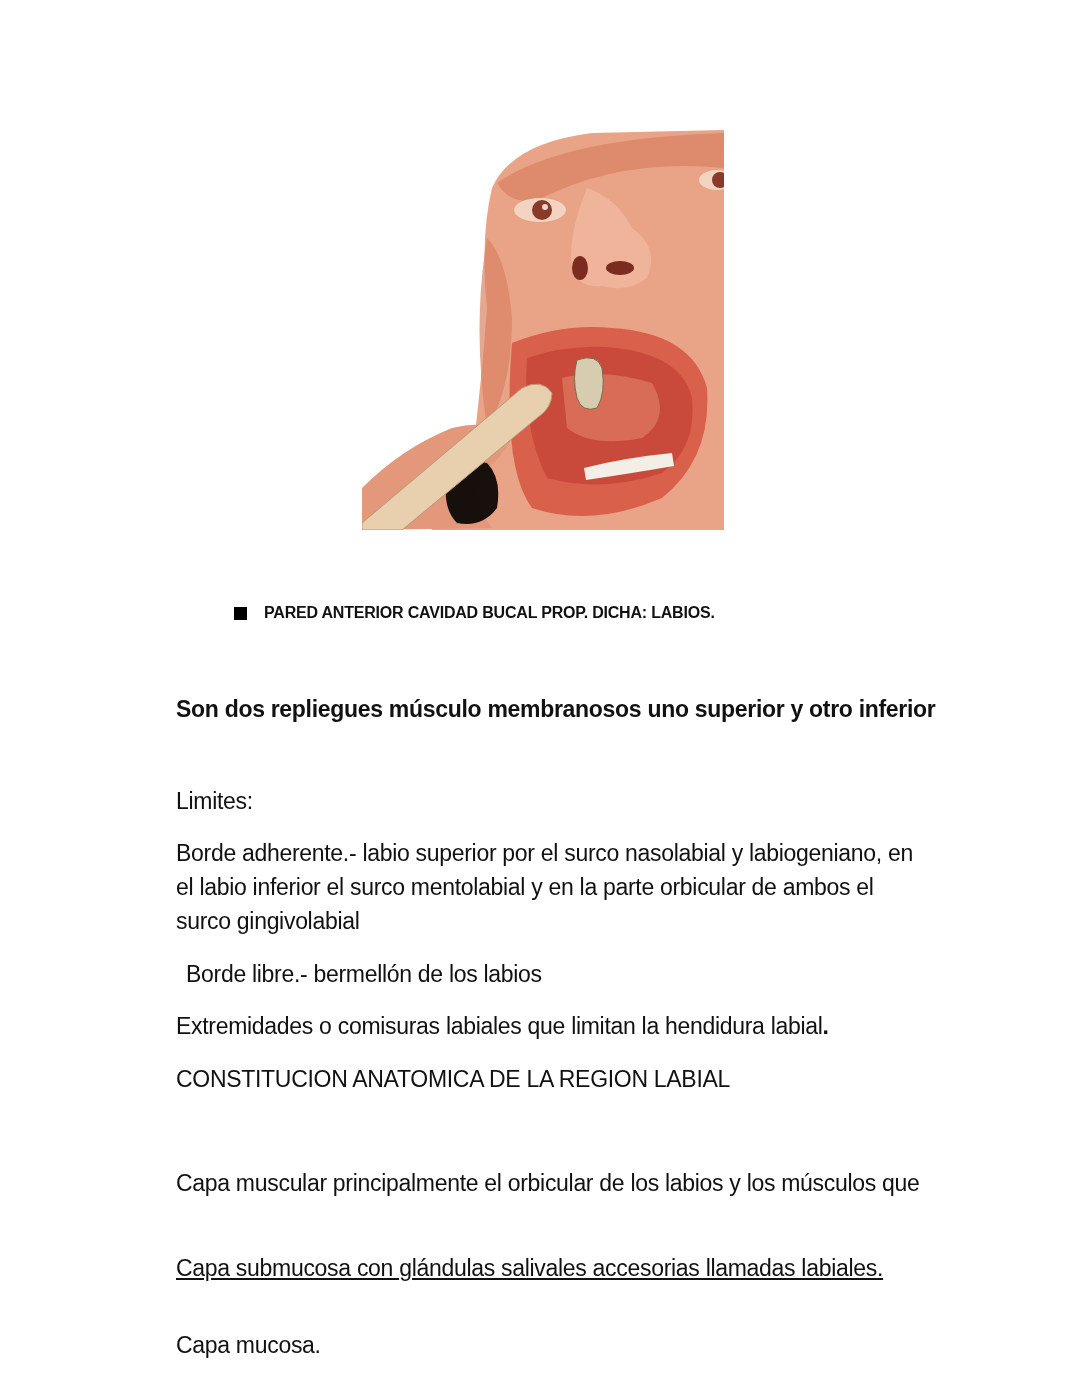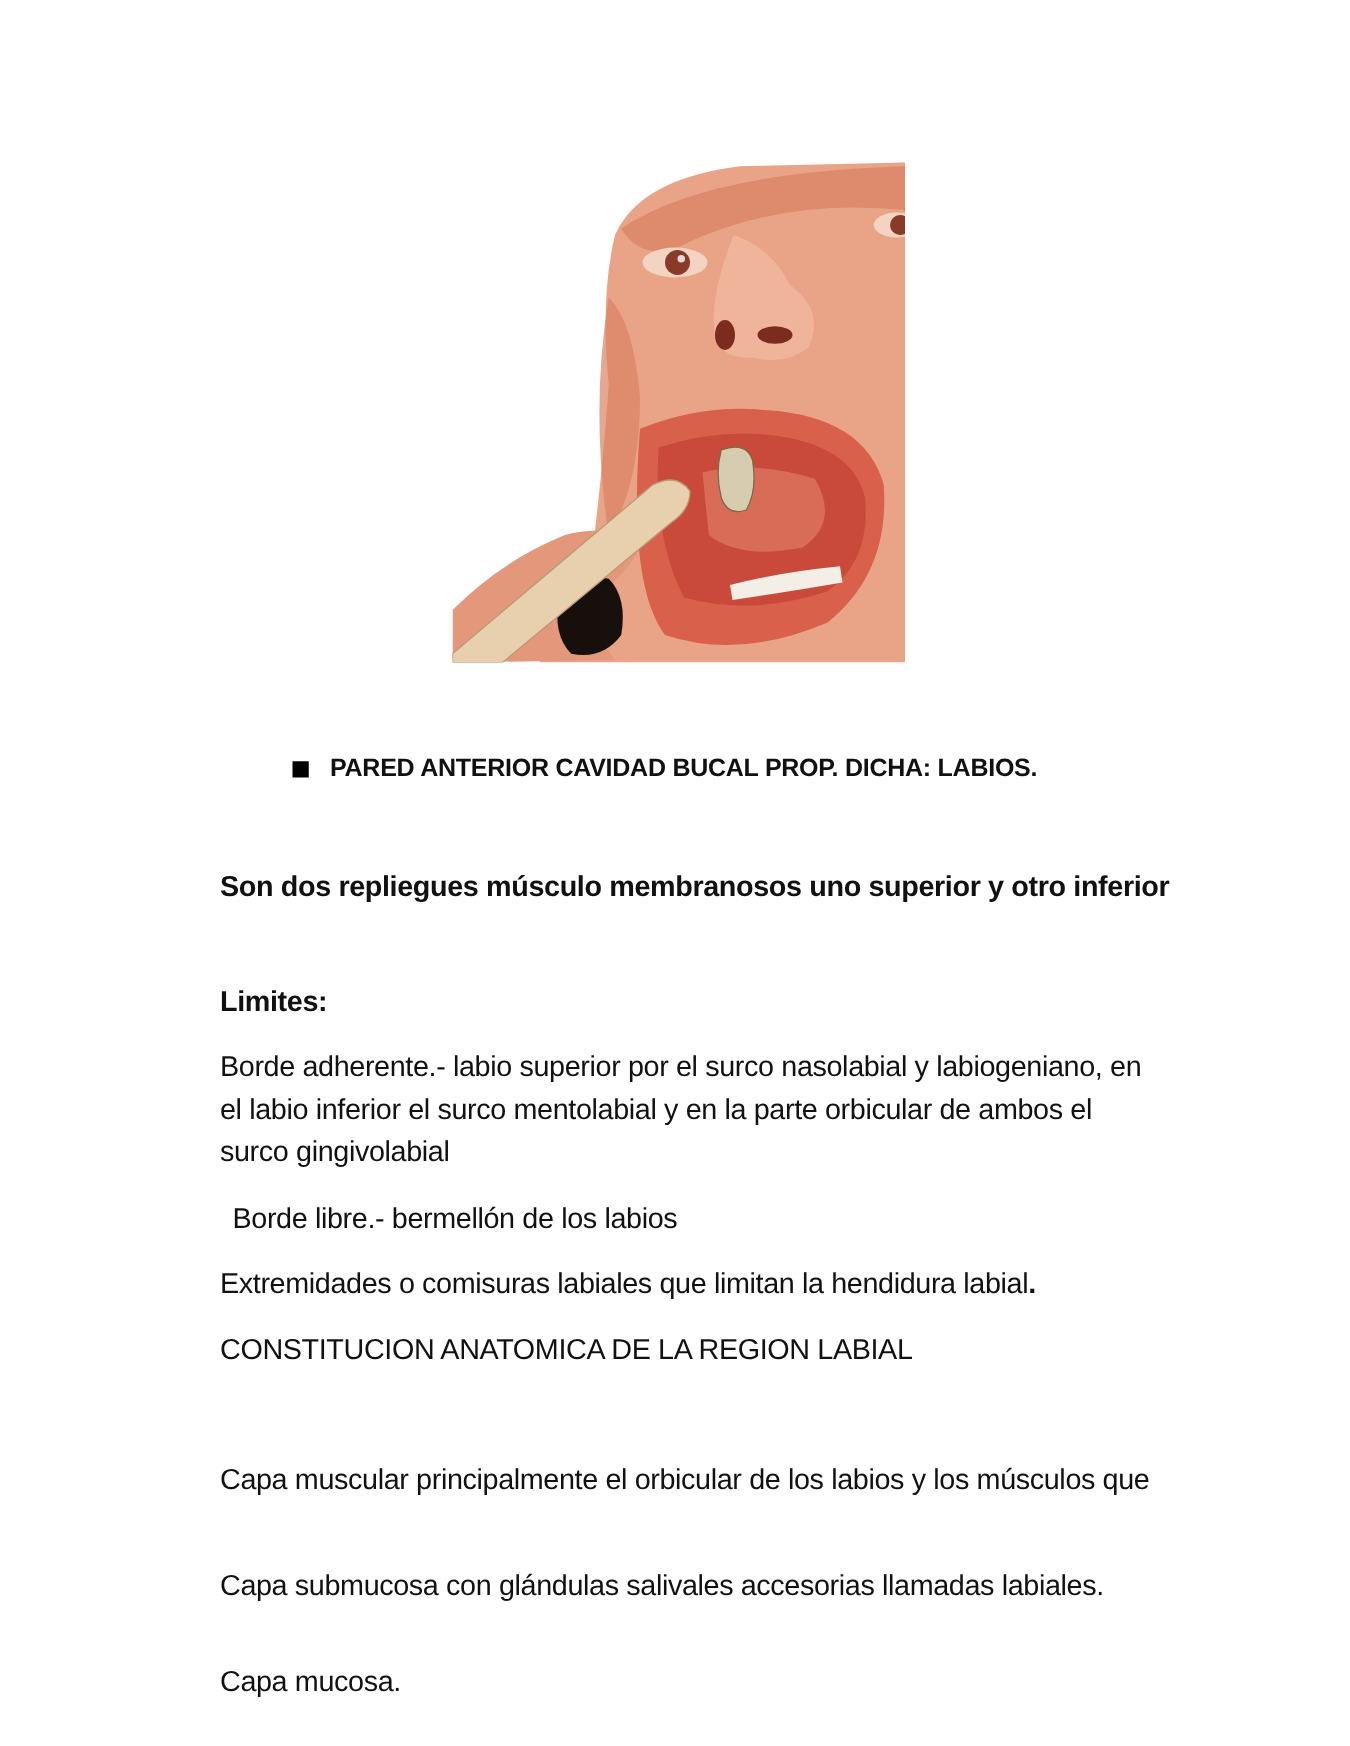--- a/index.html
+++ b/index.html
@@ -31,21 +31,21 @@
     }
     .figure svg { display: block; width: 100%; height: 100%; }
 
     .heading {
       position: absolute;
       left: 193px;
       top: 604px;
       display: flex;
       align-items: center;
       font-weight: bold;
-      font-size: 20px;
+      font-size: 16px;
       letter-spacing: -0.2px;
       padding-left: 41px;
     }
     .bullet {
       width: 13px;
       height: 13px;
       background: #000;
       margin-right: 17px;
     }
 
@@ -101,38 +101,38 @@
     </svg>
   </div>
 
   <div class="heading">
     <span class="bullet"></span>
     <span>PARED ANTERIOR CAVIDAD BUCAL PROP. DICHA: LABIOS.</span>
   </div>
 
   <div class="text bold" style="top:692px;">Son dos repliegues músculo membranosos uno superior y otro inferior</div>
 
-  <div class="text" style="top:784px;font-weight:bold;">Limites:</div>
+  <div class="text" style="top:784px;">Limites:</div>
 
   <div class="text" style="top:836px;">
     <div>Borde adherente.- labio superior por el surco nasolabial y labiogeniano, en</div>
     <div>el labio inferior el surco mentolabial y en la parte orbicular de ambos el</div>
     <div>surco gingivolabial</div>
   </div>
 
   <div class="text" style="top:957px;margin-left:10px;">Borde libre.- bermellón de los labios</div>
 
   <div class="text" style="top:1009px;">
     <span>Extremidades o comisuras labiales que limitan la hendidura labial</span><span class="bold">.</span>
   </div>
 
   <div class="text" style="top:1062px;">CONSTITUCION ANATOMICA DE LA REGION LABIAL</div>
 
 
   <div class="text" style="top:1166px;">
     <div>Capa muscular principalmente el orbicular de los labios y los músculos que</div>
   </div>
 
-  <div class="text" style="top:1251px;">Capa submucosa con glándulas salivales accesorias llamadas labiales.</div>
+  <div class="text" style="top:1251px;text-decoration:underline;">Capa submucosa con glándulas salivales accesorias llamadas labiales.</div>
 
   <div class="text" style="top:1303px;margin-top:25px;">Capa mucosa.</div>
 
 </div>
 
 </body></html>

